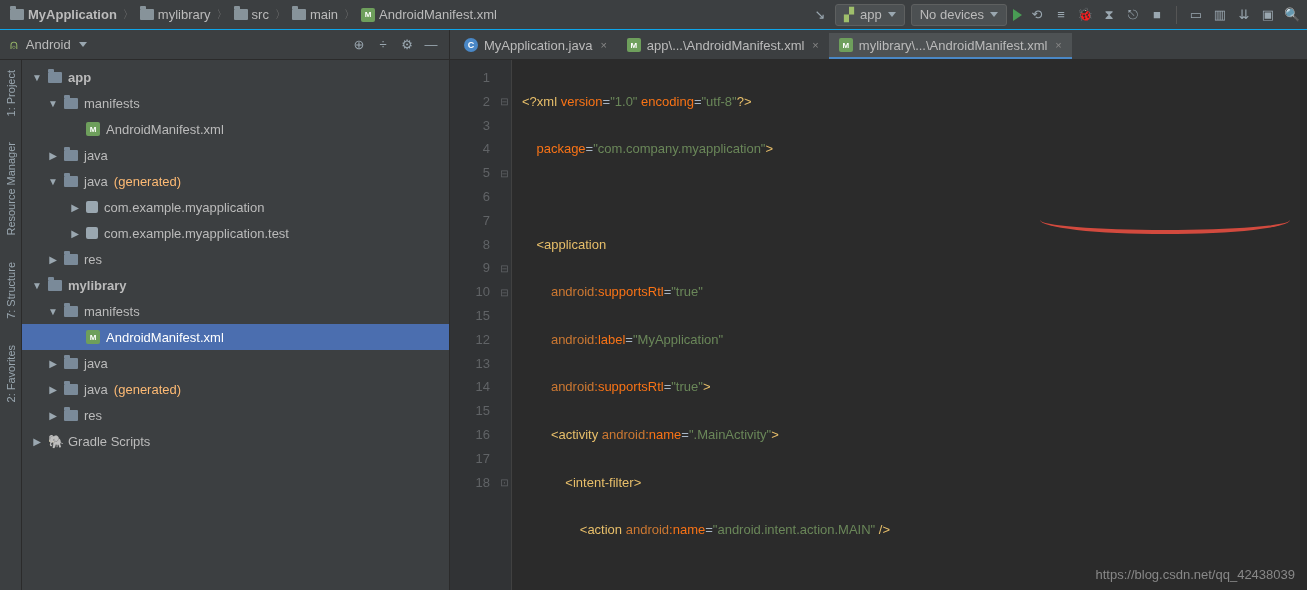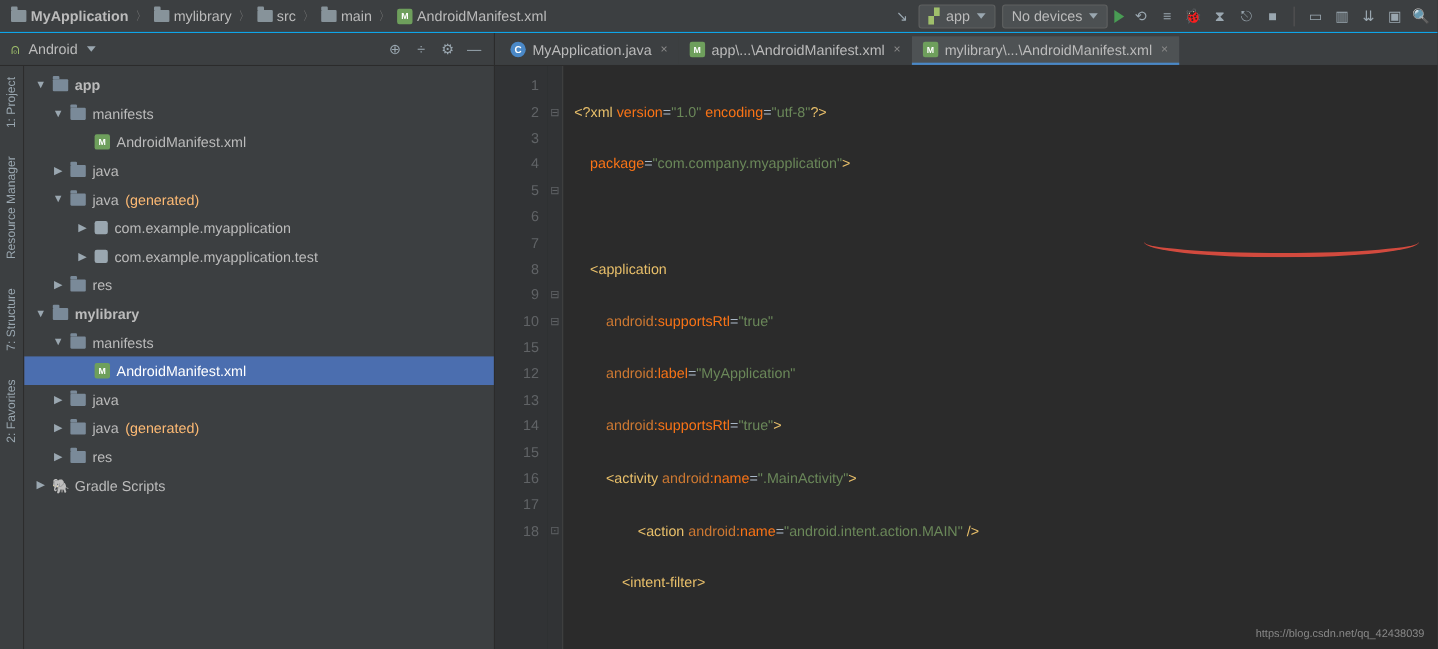--- a/index.html
+++ b/index.html
@@ -57,21 +57,21 @@
 .gutter div{height:23.8px;}
 .fold { width:14px; background:#313335; border-right:1px solid #414141; padding-top:6px;}
 .fold div{height:23.8px; display:flex; align-items:center; justify-content:center; color:#606366; font-size:10px;}
 .code { flex:1; padding:6px 0 0 10px; line-height:23.8px; color:#a9b7c6; white-space:pre;}
 .code .tag{color:#e8bf6a;}
 .code .attr{color:#f97316;}
 .code .ns{color:#cc7832;}
 .code .str{color:#6a8759;}
 .code .hl{background:#214283;}
 .redline{position:absolute; left:590px; top:160px; width:250px; height:14px; border-bottom:4px solid #d24a3e; border-radius:0 0 50% 50%/0 0 100% 100%;}
-.watermark{position:absolute; right:12px; bottom:8px; color:#888; font-size:10px;}
+.watermark{position:absolute; right:12px; bottom:8px; color:#888; font-size:13px;}
 </style>
 </head>
 <body>
 
 <div class="topbar">
   <div class="breadcrumb">
     <span class="crumb">
         <span class="folder-icon"></span>
         <b>MyApplication</b>
       </span>
@@ -285,22 +285,22 @@
     </div>
     <div class="code">
 <div><span class="tag">&lt;?xml </span><span class="attr">version</span><span>=</span><span class="str">"1.0"</span><span class="attr"> encoding</span><span>=</span><span class="str">"utf-8"</span><span class="tag">?&gt;</span></div>
 <div>    <span class="attr">package</span><span>=</span><span class="str">"com.company.myapplication"</span><span class="tag">&gt;</span></div>
 <div> </div>
 <div>    <span class="tag">&lt;application</span></div>
 <div>        <span class="ns">android</span><span class="attr">:supportsRtl</span><span>=</span><span class="str">"true"</span></div>
 <div>        <span class="ns">android</span><span class="attr">:label</span><span>=</span><span class="str">"MyApplication"</span></div>
 <div>        <span class="ns">android</span><span class="attr">:supportsRtl</span><span>=</span><span class="str">"true"</span><span class="tag">&gt;</span></div>
 <div>        <span class="tag">&lt;activity </span><span class="ns">android</span><span class="attr">:name</span><span>=</span><span class="str">".MainActivity"</span><span class="tag">&gt;</span></div>
+<div>            <span class="tag">&lt;intent-filter&gt;</span></div>
 <div>                <span class="tag">&lt;action </span><span class="ns">android</span><span class="attr">:name</span><span>=</span><span class="str">"android.intent.action.MAIN"</span><span class="tag"> /&gt;</span></div>
-<div>            <span class="tag">&lt;intent-filter&gt;</span></div>
 
 
 
 
 
 
 
     </div>
     <div class="redline"></div>
 

